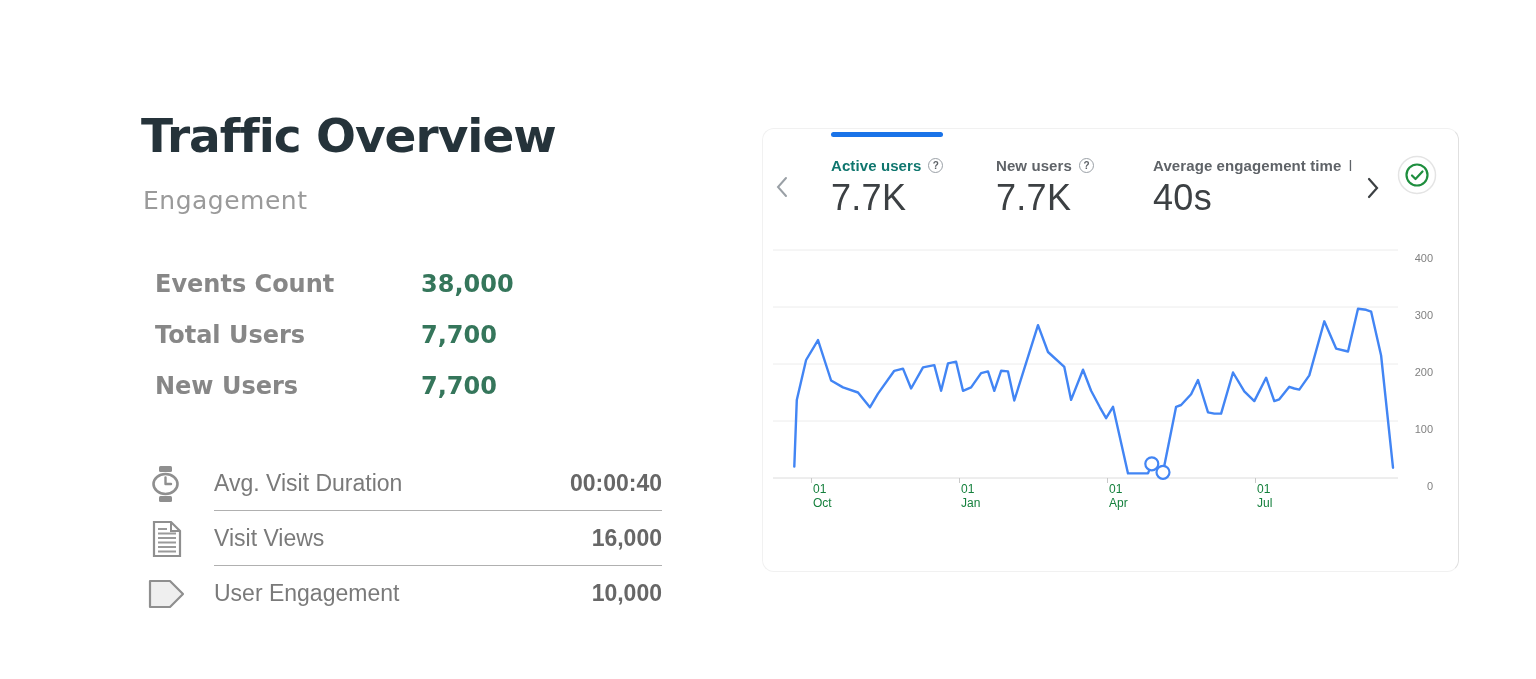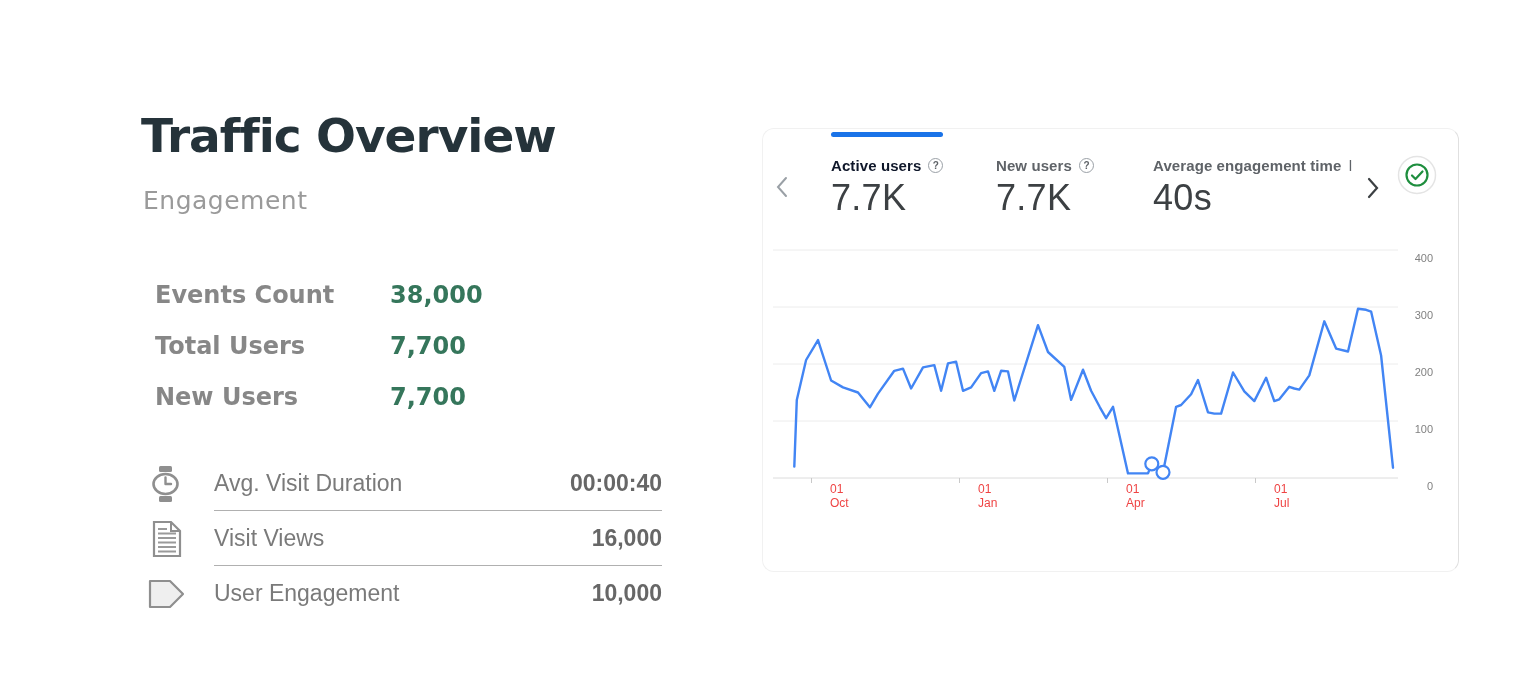--- a/index.html
+++ b/index.html
@@ -7,21 +7,21 @@
               font-family:"Liberation Sans", sans-serif; }
   .abs { position:absolute; }
 
   
   .title { left:141px; top:108px; font-family:"DejaVu Sans", sans-serif;
            font-weight:bold; font-size:47px; letter-spacing:-1px; color:#25333a; }
   .subtitle { left:143px; top:186px; font-family:"DejaVu Sans", sans-serif;
               font-size:25px; color:#9a9a9a; letter-spacing:0.5px; }
 
   .stats { left:155px; top:258px; width:380px; }
-  .stat-row { display:flex; height:51px; align-items:flex-end; }
+  .stat-row { display:flex; height:51px; align-items:center;gap:31px; }
   .stat-label { width:235px; font-family:"DejaVu Sans", sans-serif;
                 font-weight:bold; font-size:24px; color:#878787; }
   .stat-value { font-family:"DejaVu Sans", sans-serif; font-weight:bold;
                 font-size:24px; color:#35765b; }
 
   .metrics { left:148px; top:456px; width:514px; }
   .metric-row { display:flex; align-items:center; height:55px; }
   .m-icon { width:38px; height:38px; flex:0 0 38px; display:flex;
             align-items:center; justify-content:center; }
   .m-content { flex:1; margin-left:28px; height:100%; display:flex;
@@ -32,39 +32,39 @@
 
   
   .card { left:762px; top:128px; width:697px; height:444px; background:#fff;
           border:1px solid #f1f1f1; border-right-color:#e0e0e0;
           border-radius:12px; }
   .tab-indicator { left:68px; top:3px; width:112px; height:5px;
                    border-radius:3px; background:#1a73e8; }
   .tab { top:27px; }
   .tab-label-row { display:flex; align-items:center; gap:7px; height:18px; }
   .tab-label { font-size:15px; font-weight:bold; color:#5f6368; letter-spacing:0.1px; }
-  .tab.active .tab-label { color:#0f172a; }
+  .tab.active .tab-label { color:#0f766e; }
   .clip-char { font-size:15px; color:#5f6368; }
   .help-badge { width:15px; height:15px; border:1.4px solid #9aa0a6; border-radius:50%;
                 font-size:10px; font-weight:bold; color:#5f6368; display:flex;
                 align-items:center; justify-content:center; }
   .tab-value { margin-top:3px; font-size:36px; color:#3c4043; letter-spacing:0.3px; }
 
   .nav-btn { width:16px; height:24px; cursor:pointer; }
 
   
   .plot { left:10px; top:121px; width:625px; height:228px; }
   .plot svg { position:absolute; left:0; top:0; overflow:visible; }
   .tick-mark { position:absolute; width:1px; height:5px; background:#c9c9c9; top:228px; }
   .y-labels { left:643px; top:121px; width:27px; height:240px; }
   .y-tick-label { position:absolute; right:0; font-size:11px; color:#818181;
                   height:14px; line-height:14px; }
   .x-labels { left:10px; top:353px; width:625px; height:32px; }
-  .x-tick-label { position:absolute; top:0; font-size:12px; color:#ef4444;
-                  line-height:14px; white-space:pre-line;margin-left:17px; }
+  .x-tick-label { position:absolute; top:0; font-size:12px; color:#15803d;
+                  line-height:14px; white-space:pre-line; }
 </style>
 </head>
 <body>
 
 <div class="abs title">Traffic Overview</div>
 <div class="abs subtitle">Engagement</div>
 
 <div class="abs stats">
   <div class="stat-row">
     <div class="stat-label">Events Count</div>

